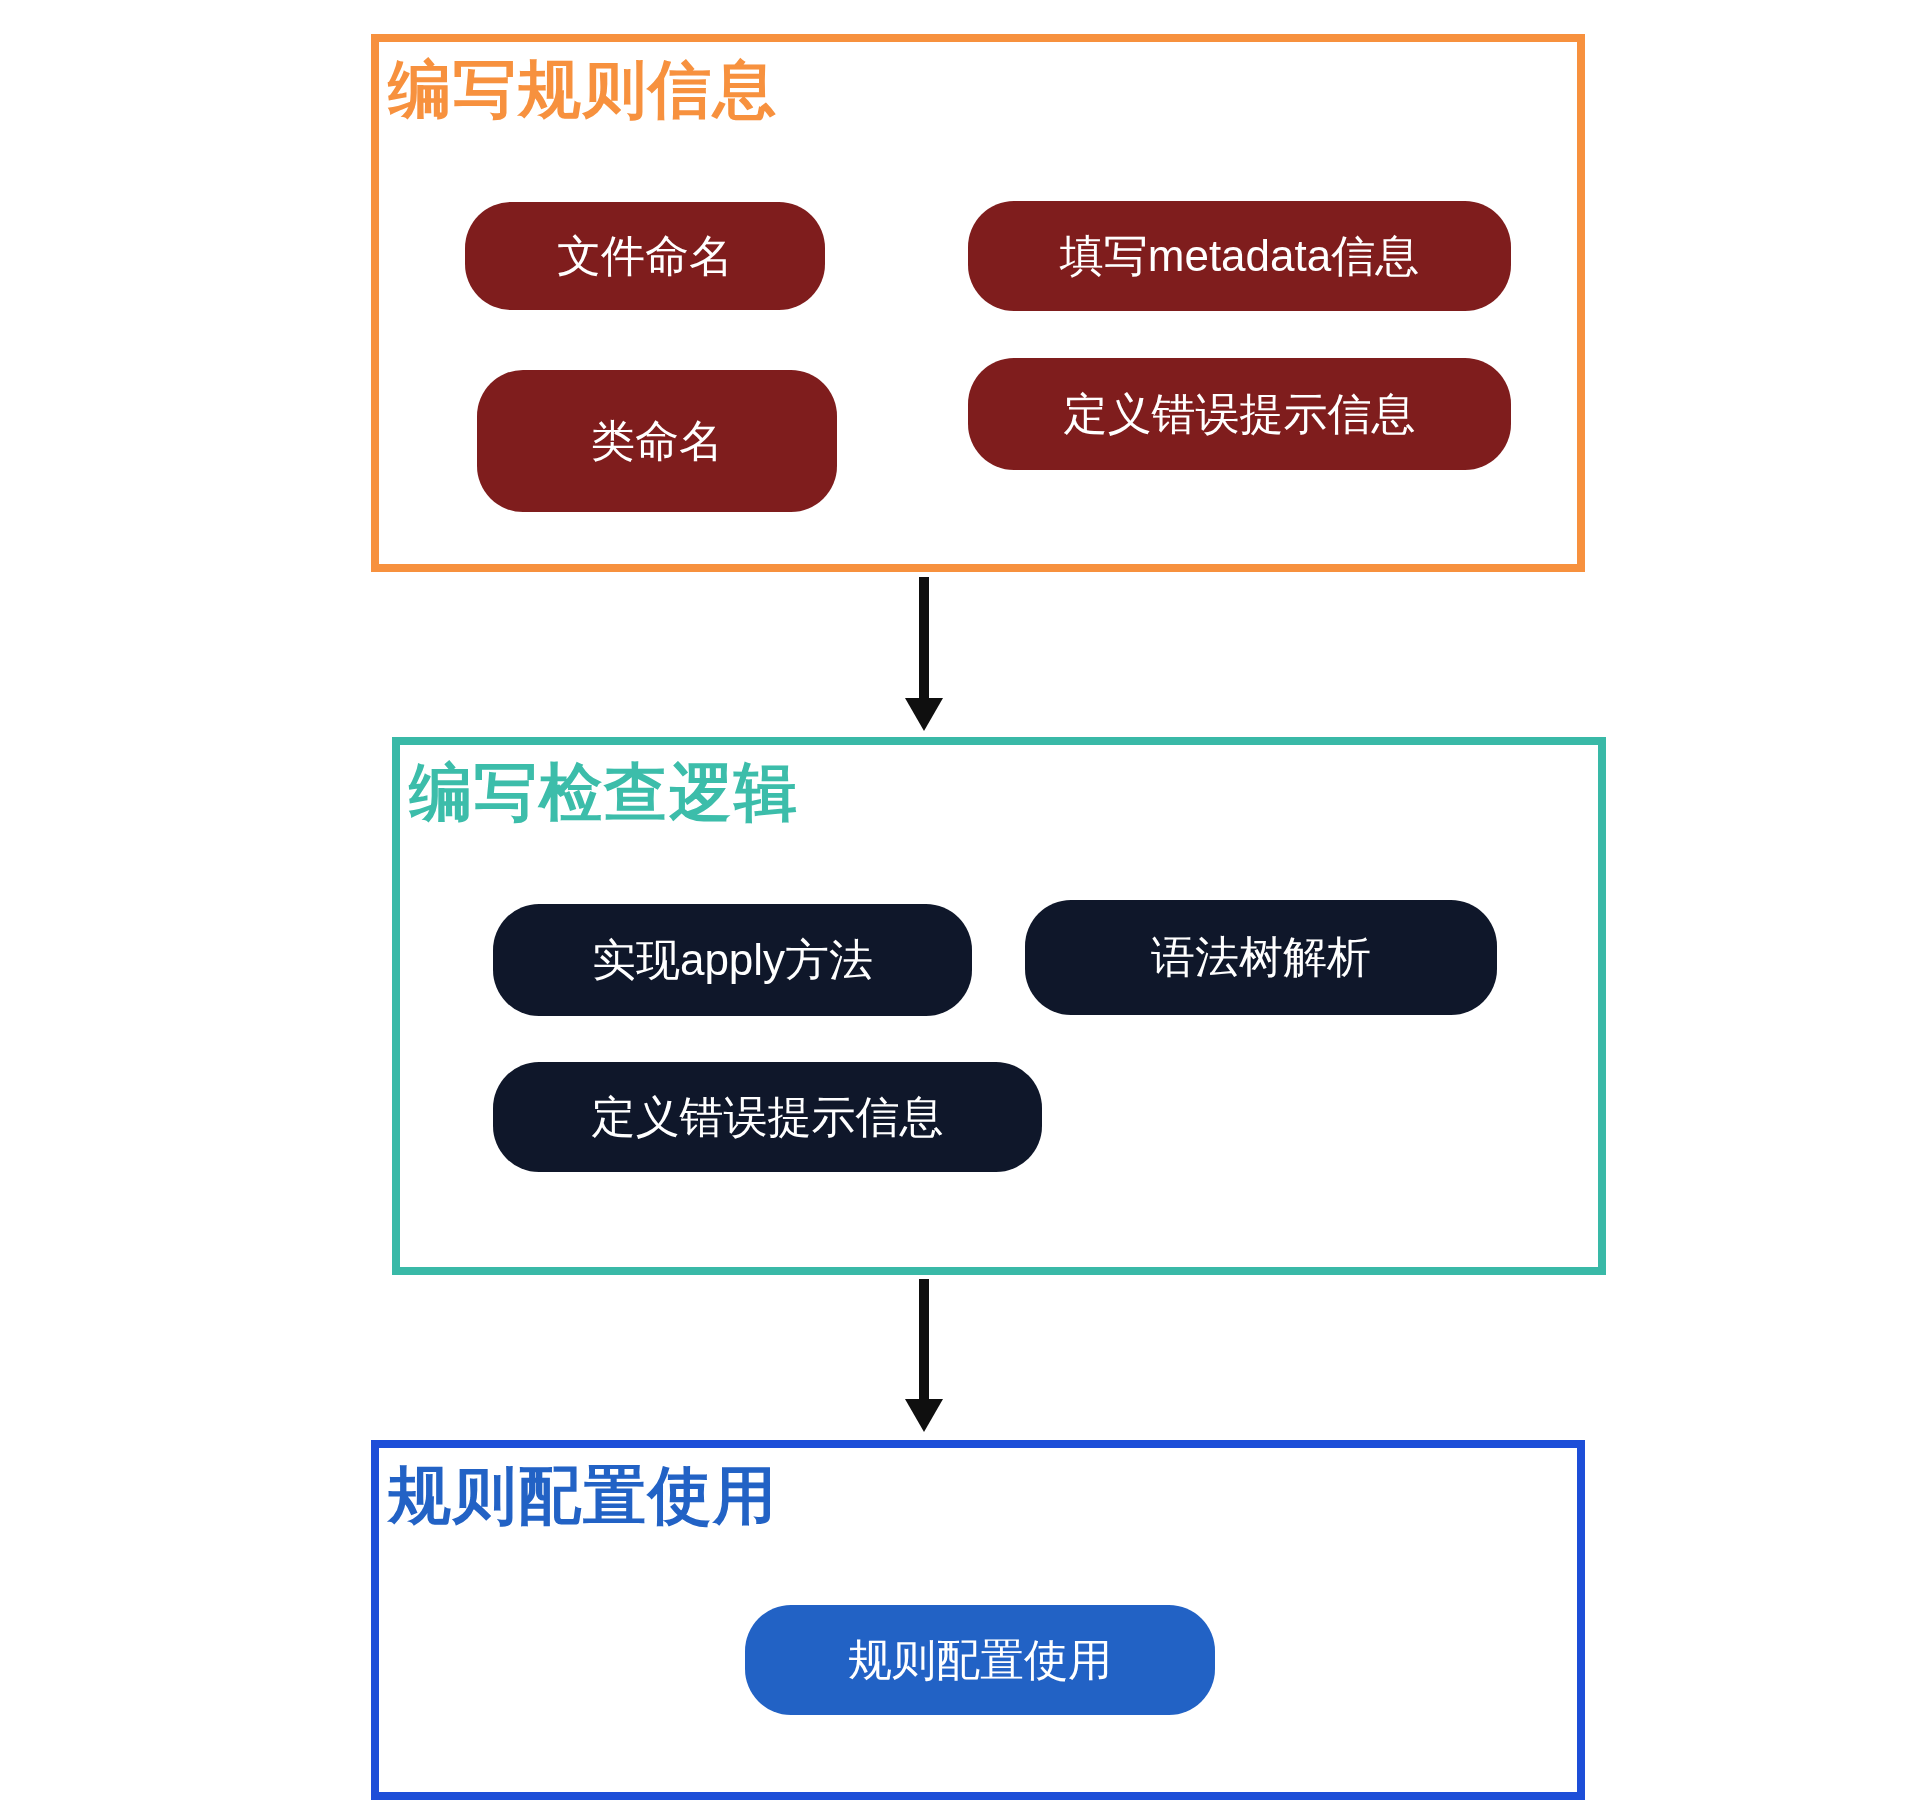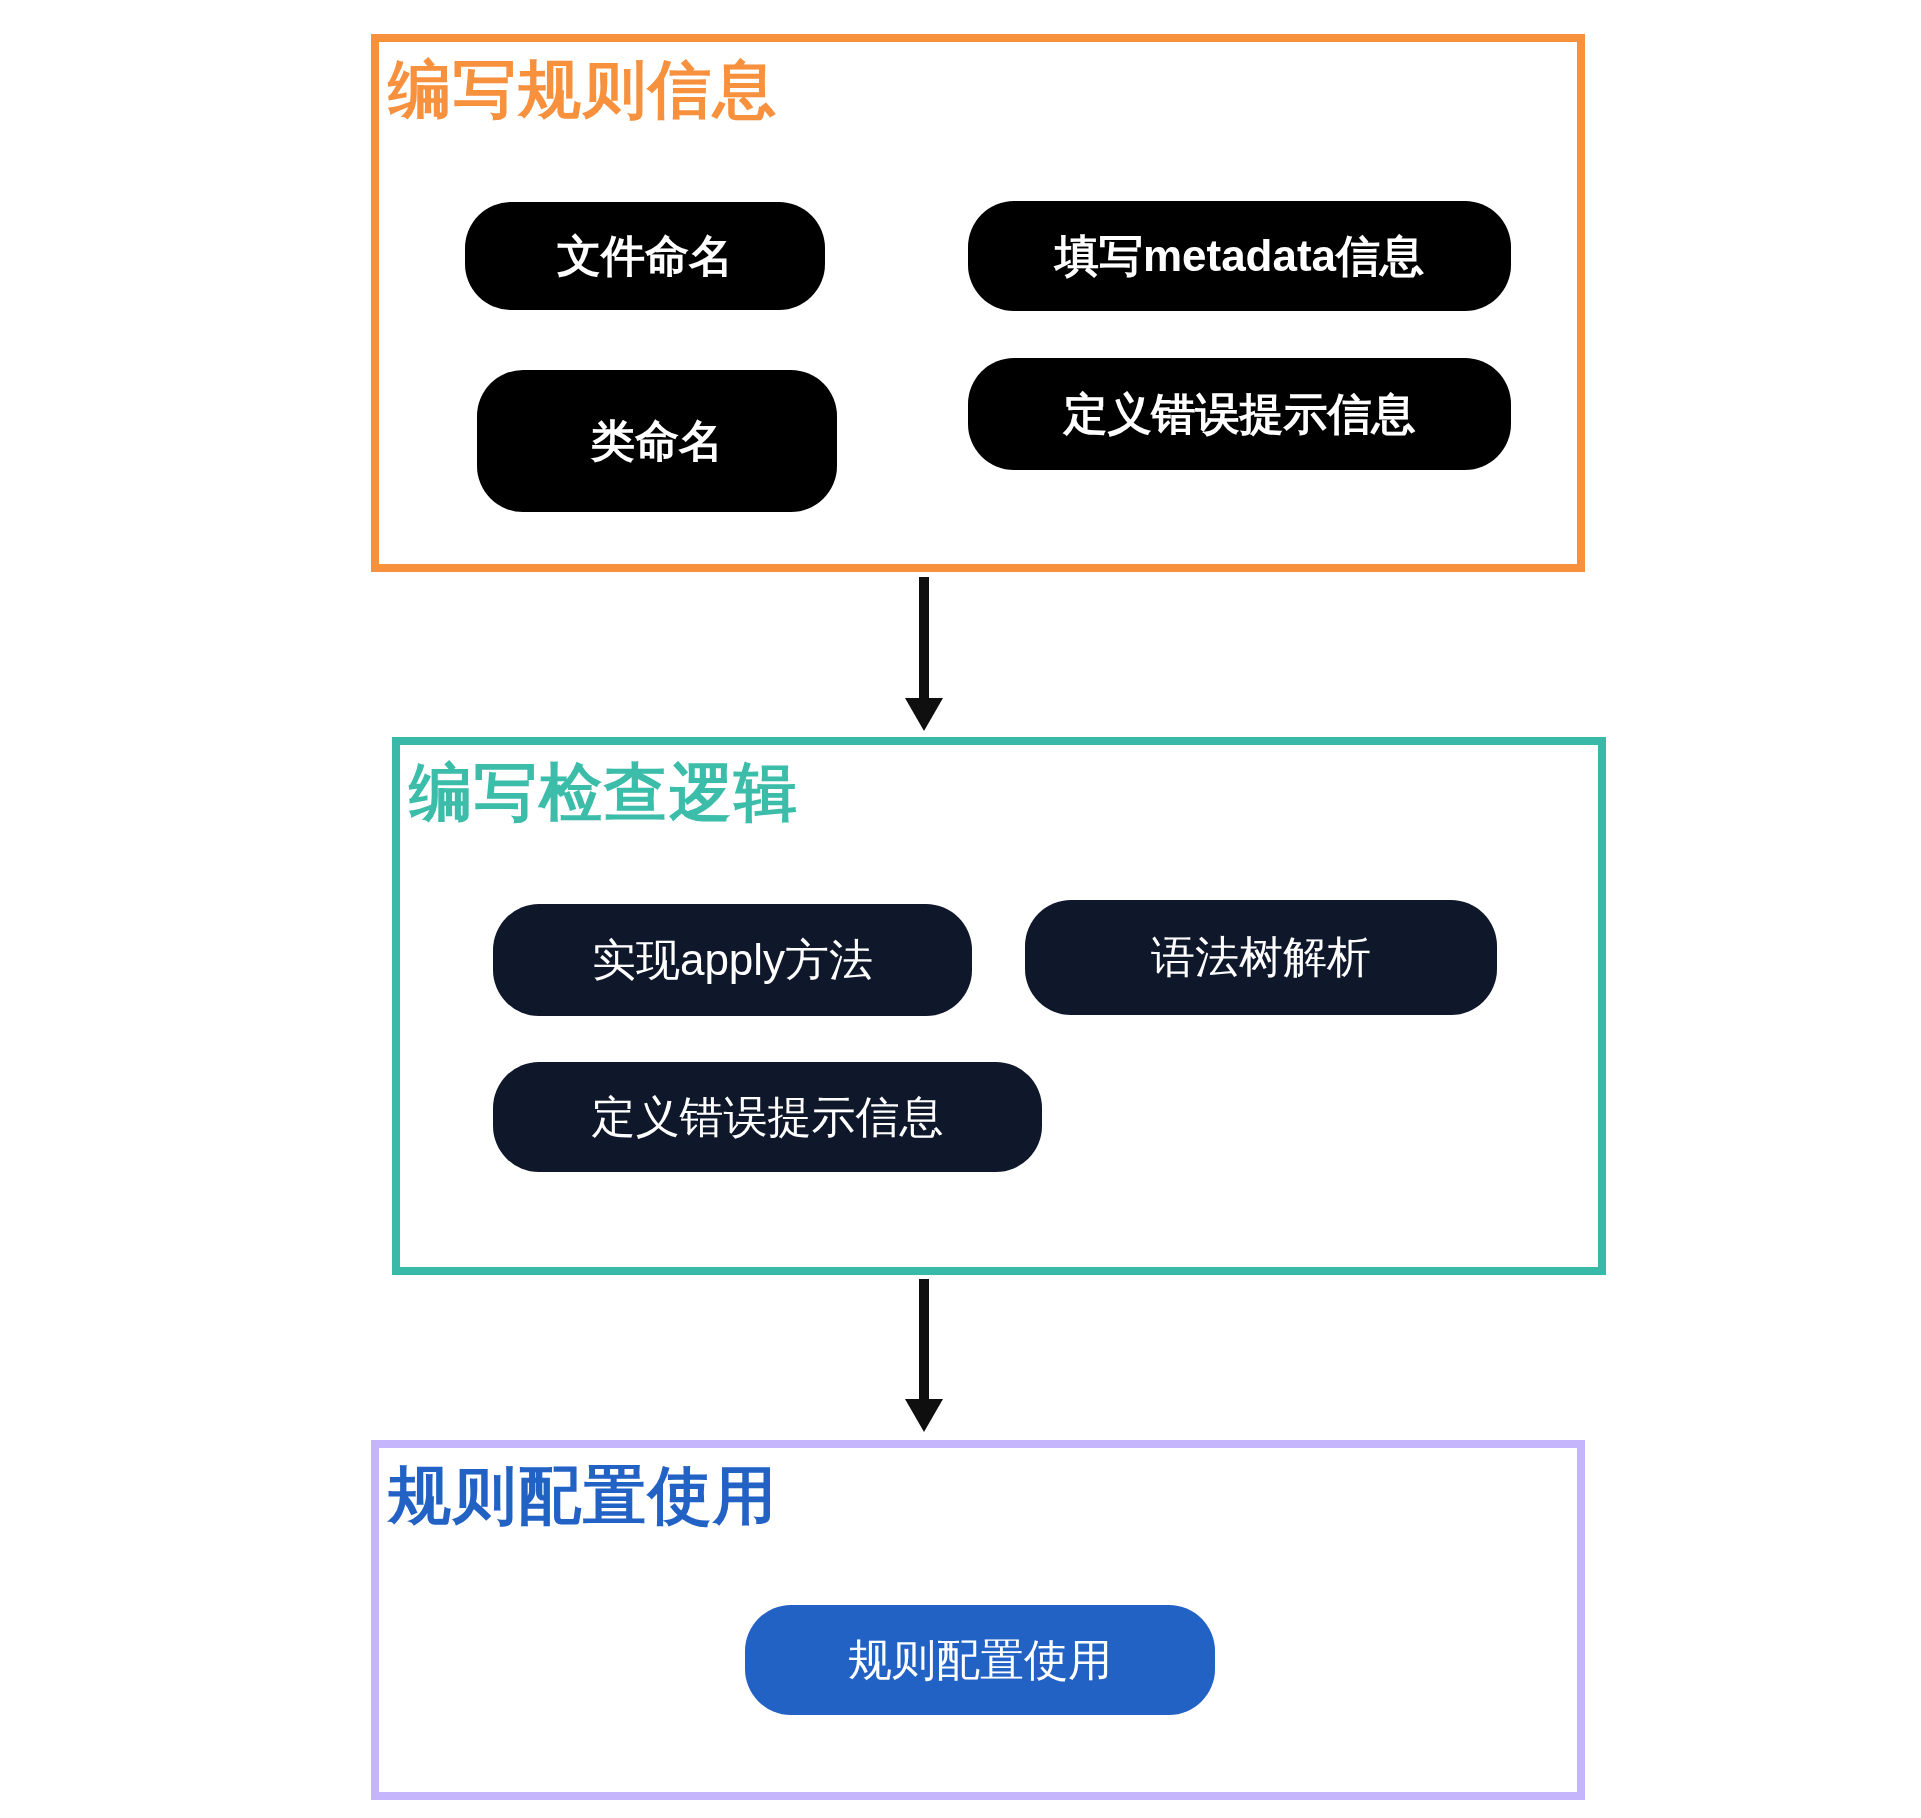--- a/index.html
+++ b/index.html
@@ -11,21 +11,21 @@
     overflow:hidden;
     border-radius:11px;
   }
   .box{
     position:absolute;
     box-sizing:border-box;
     background:#ffffff;
   }
   .box-a{left:371px;top:34px;width:1214px;height:538px;border:8px solid #F7913E;}
   .box-b{left:392px;top:737px;width:1214px;height:538px;border:8px solid #39B9A7;}
-  .box-c{left:371px;top:1440px;width:1214px;height:360px;border:8px solid #c4b5fd;}
+  .box-c{left:371px;top:1440px;width:1214px;height:360px;border:8px solid #1d4ed8;}
   .box-title{
     position:absolute;
     left:9px;top:8px;
     margin:0;
     font-size:63px;
     line-height:1.25;
     font-weight:bold;
     letter-spacing:2px;
     white-space:nowrap;
   }
@@ -36,21 +36,21 @@
     position:absolute;
     box-sizing:border-box;
     border-radius:46px;
     display:flex;
     align-items:center;
     justify-content:center;
     color:#ffffff;
     font-size:44px;
     white-space:nowrap;
   }
-  .pill-orange{background:#000000;font-weight:bold;}
+  .pill-orange{background:#7f1d1d;}
   .pill-teal{background:#0f172a;}
   .pill-blue{background:#2262C5;}
   
   .pill-a0{left:86px;top:160px;width:360px;height:108px;}
   .pill-a1{left:589px;top:159px;width:543px;height:110px;}
   .pill-a2{left:98px;top:328px;width:360px;height:142px;}
   .pill-a3{left:589px;top:316px;width:543px;height:112px;}
   
   .pill-b0{left:93px;top:159px;width:479px;height:112px;}
   .pill-b1{left:625px;top:155px;width:472px;height:115px;}

